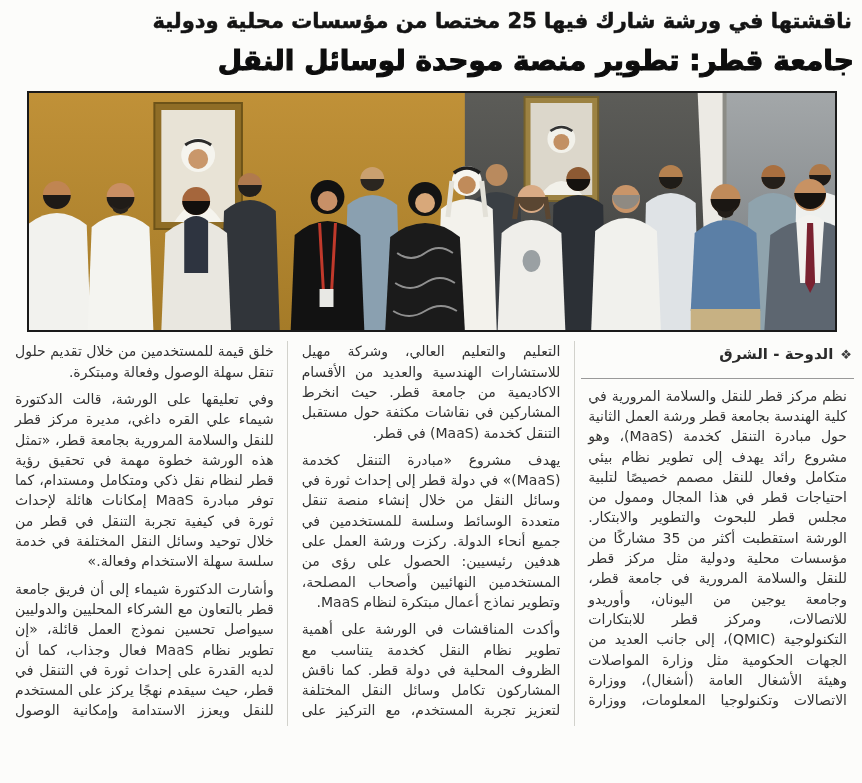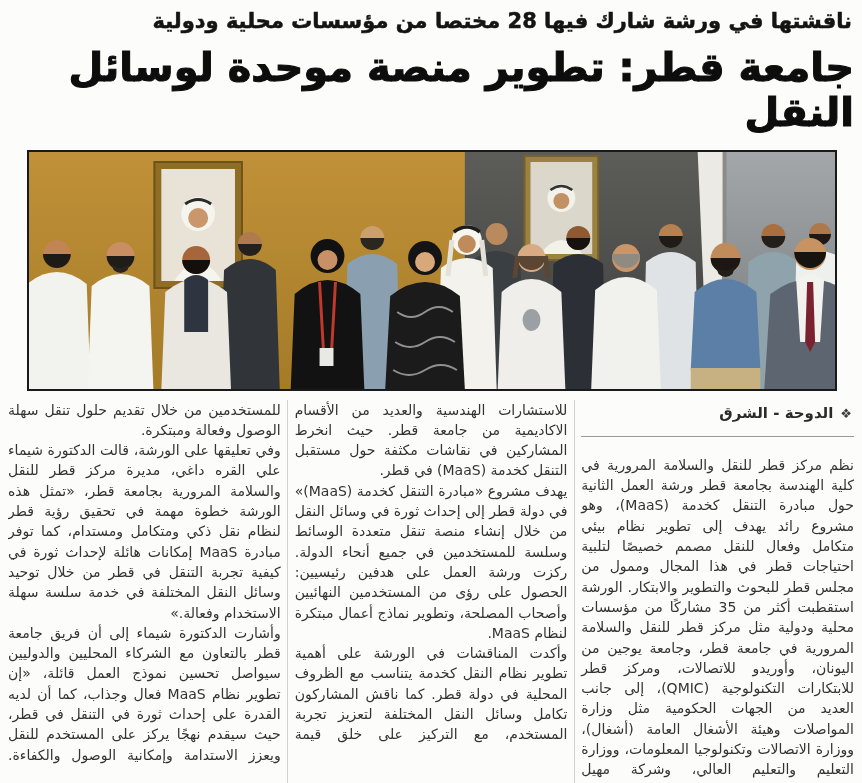--- a/index.html
+++ b/index.html
@@ -16,21 +16,21 @@
     direction: rtl; text-align: right;
     padding: 9px 10px 0 10px;
     font-size: 21px; font-weight: bold;
     color: #141414;
     -webkit-text-stroke: 0.5px #141414;
     letter-spacing: 0;
   }
   .headline {
     direction: rtl; text-align: right;
     margin: 12px 8px 0 8px;
-    font-size: 40px; font-weight: bold;
+    font-size: 28px; font-weight: bold;
     line-height: 1.12;
     color: #0d0d0d;
     -webkit-text-stroke: 1.1px #0d0d0d;
   }
 
   .photo-wrap {
     margin: 15px 25px 0 27px;
     height: 237px;
     border: 2px solid #1a1a1a;
     background: #b5862f;
@@ -52,39 +52,39 @@
     column-count: 3;
     column-gap: 14px;
     column-fill: auto;
     column-rule: 1px solid #d2d2cc;
     text-align: justify;
     font-size: 14px;
     line-height: 20.3px;
     color: #333333;
     overflow: hidden;
   }
-  .article p { margin: 0; }
+  .article p { margin: 7px; }
 
   .byline {
     direction: rtl; text-align: right;
     font-size: 15px; font-weight: bold;
     color: #2b2b2b;
     padding: 3px 2px 12px 0;
     border-bottom: 1.5px solid #999;
-    margin-bottom: 18px;
+    margin-bottom: 1px;
     break-inside: avoid;
   }
   .byline .diamond { font-size: 13px; color: #3d3d3d; margin-left: 7px; }
 </style>
 </head>
 <body>
 
 <div class="page">
 
-  <div class="kicker">ناقشتها في ورشة شارك فيها 28 مختصا من مؤسسات محلية ودولية</div>
+  <div class="kicker">ناقشتها في ورشة شارك فيها 25 مختصا من مؤسسات محلية ودولية</div>
 
   <h1 class="headline">جامعة قطر: تطوير منصة موحدة لوسائل النقل</h1>
 
   <div class="photo-wrap">
     <svg viewBox="0 0 810 237" preserveAspectRatio="none">
       <defs>
         <linearGradient id="goldWall" x1="0" y1="0" x2="0" y2="1">
           <stop offset="0" stop-color="#c09138"></stop>
             <stop offset="1" stop-color="#a57b28"></stop>
         </linearGradient>

